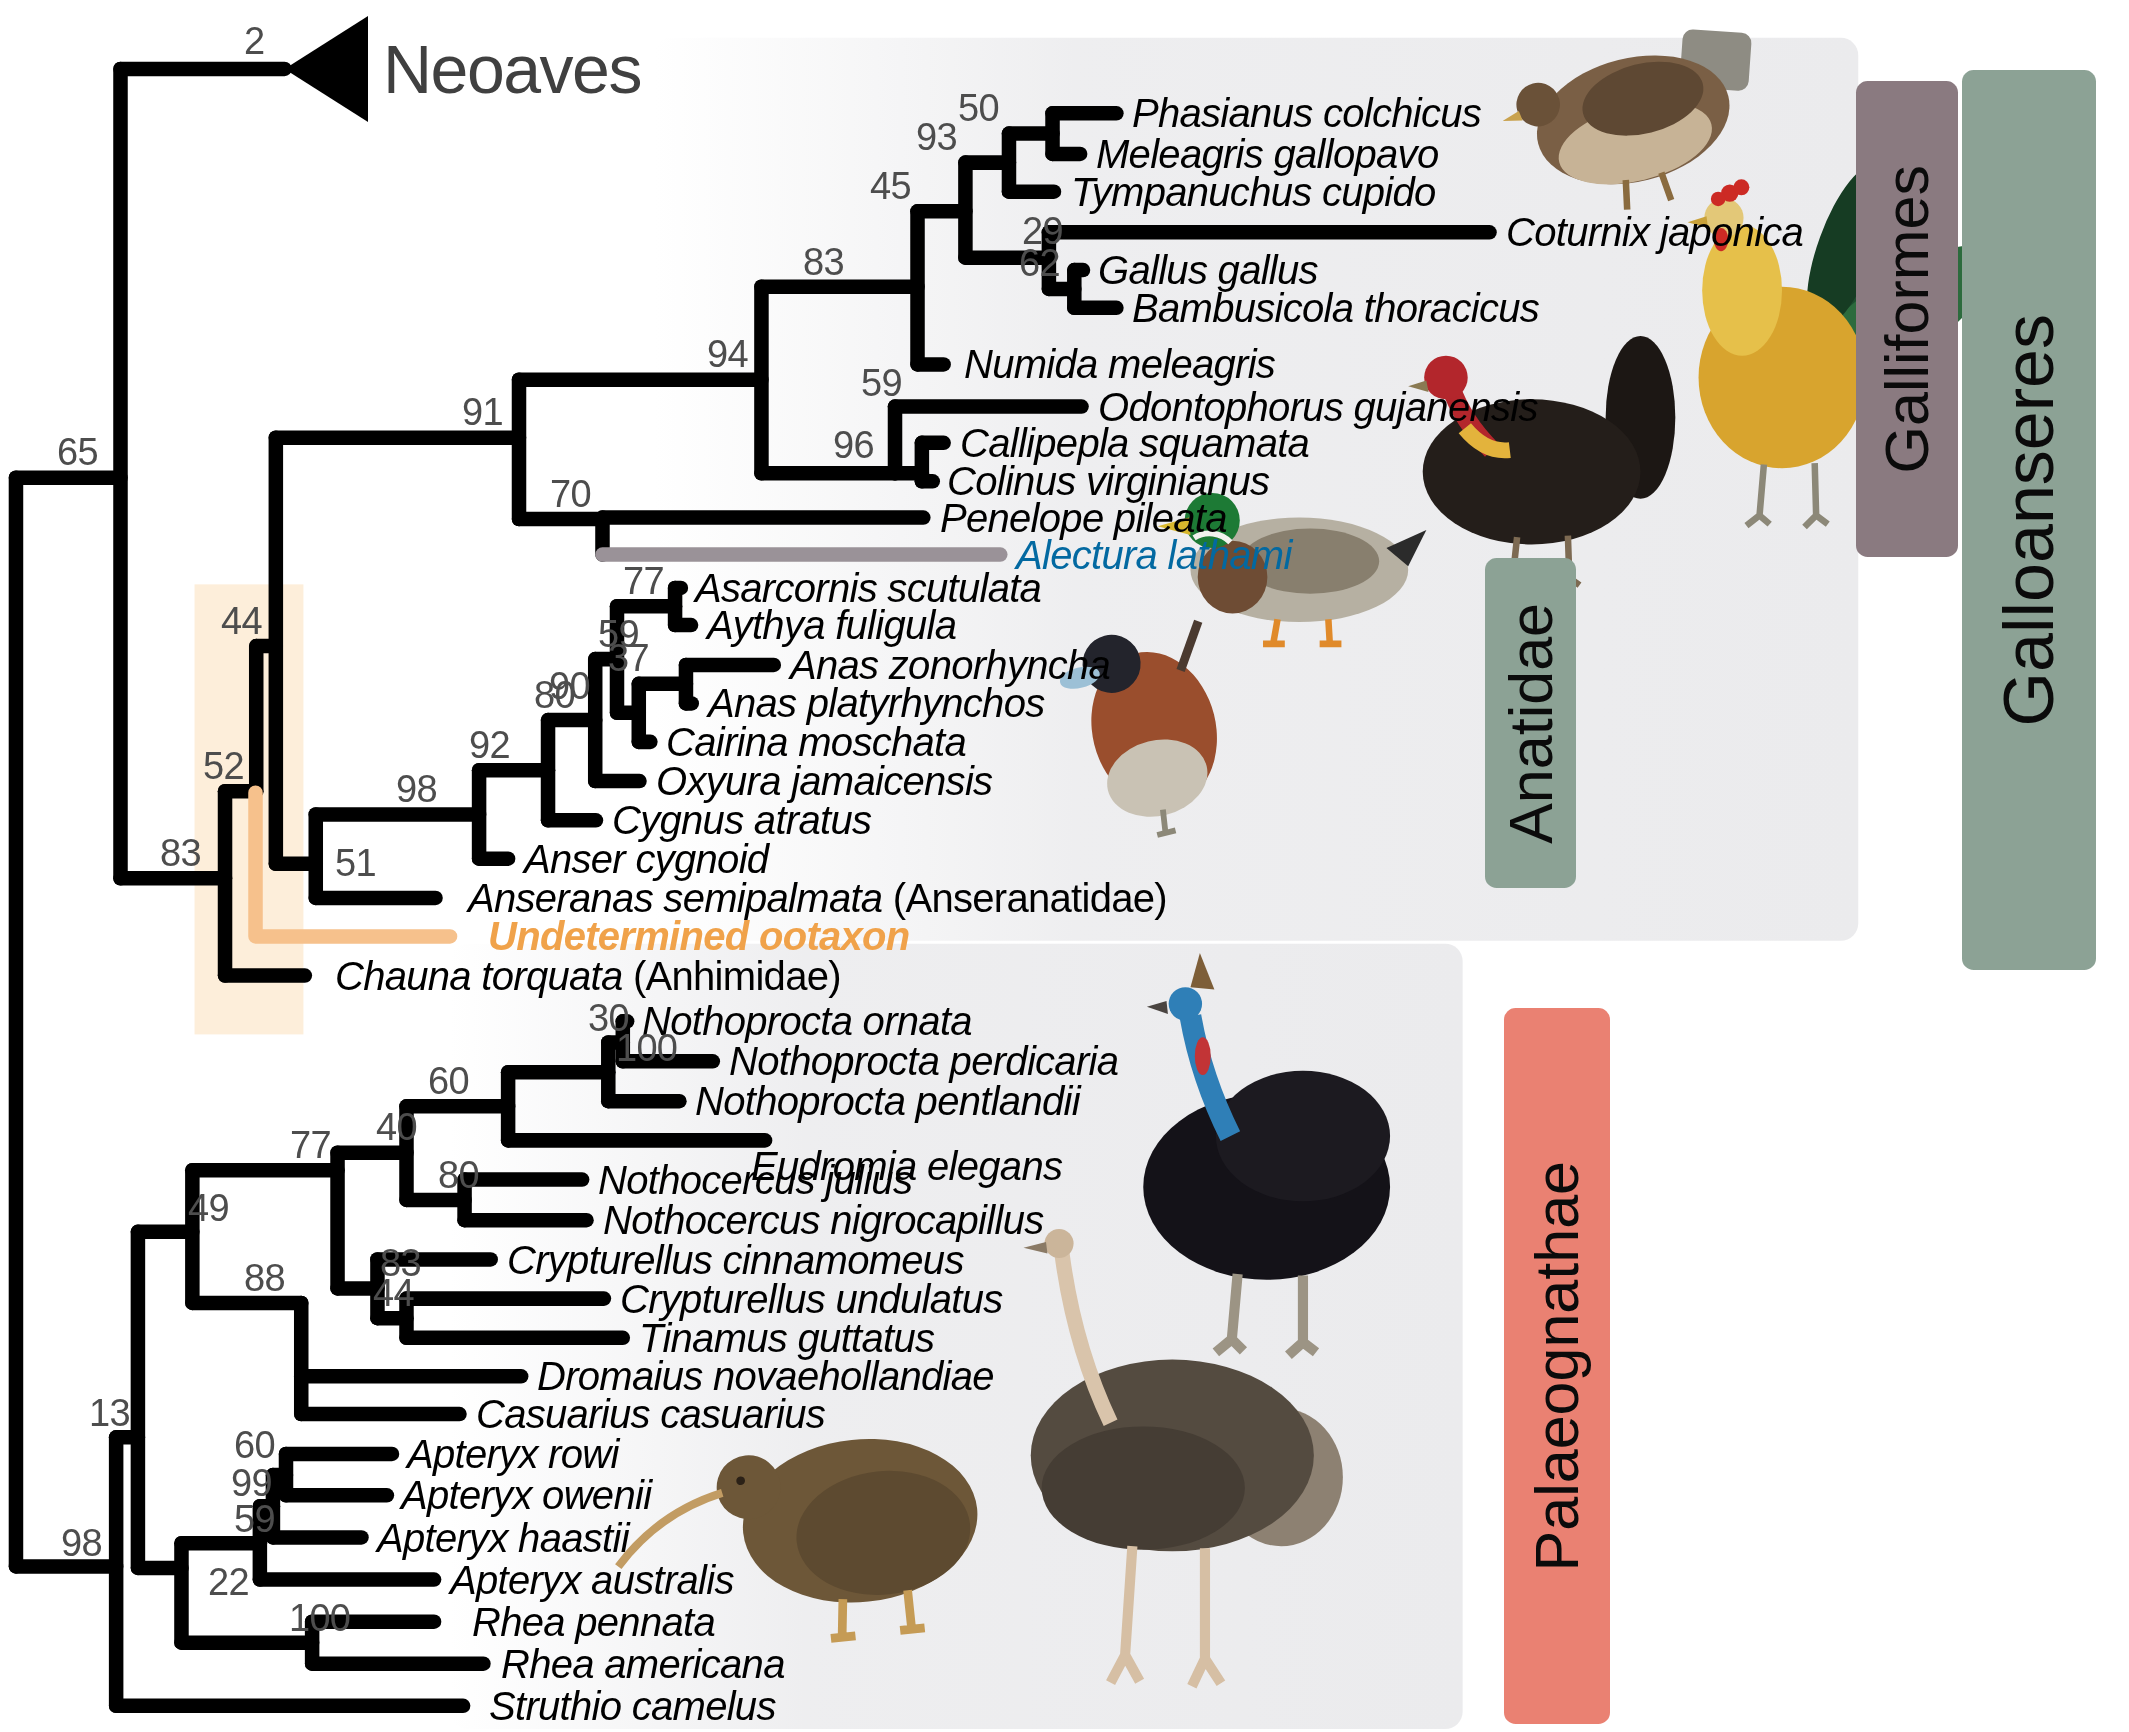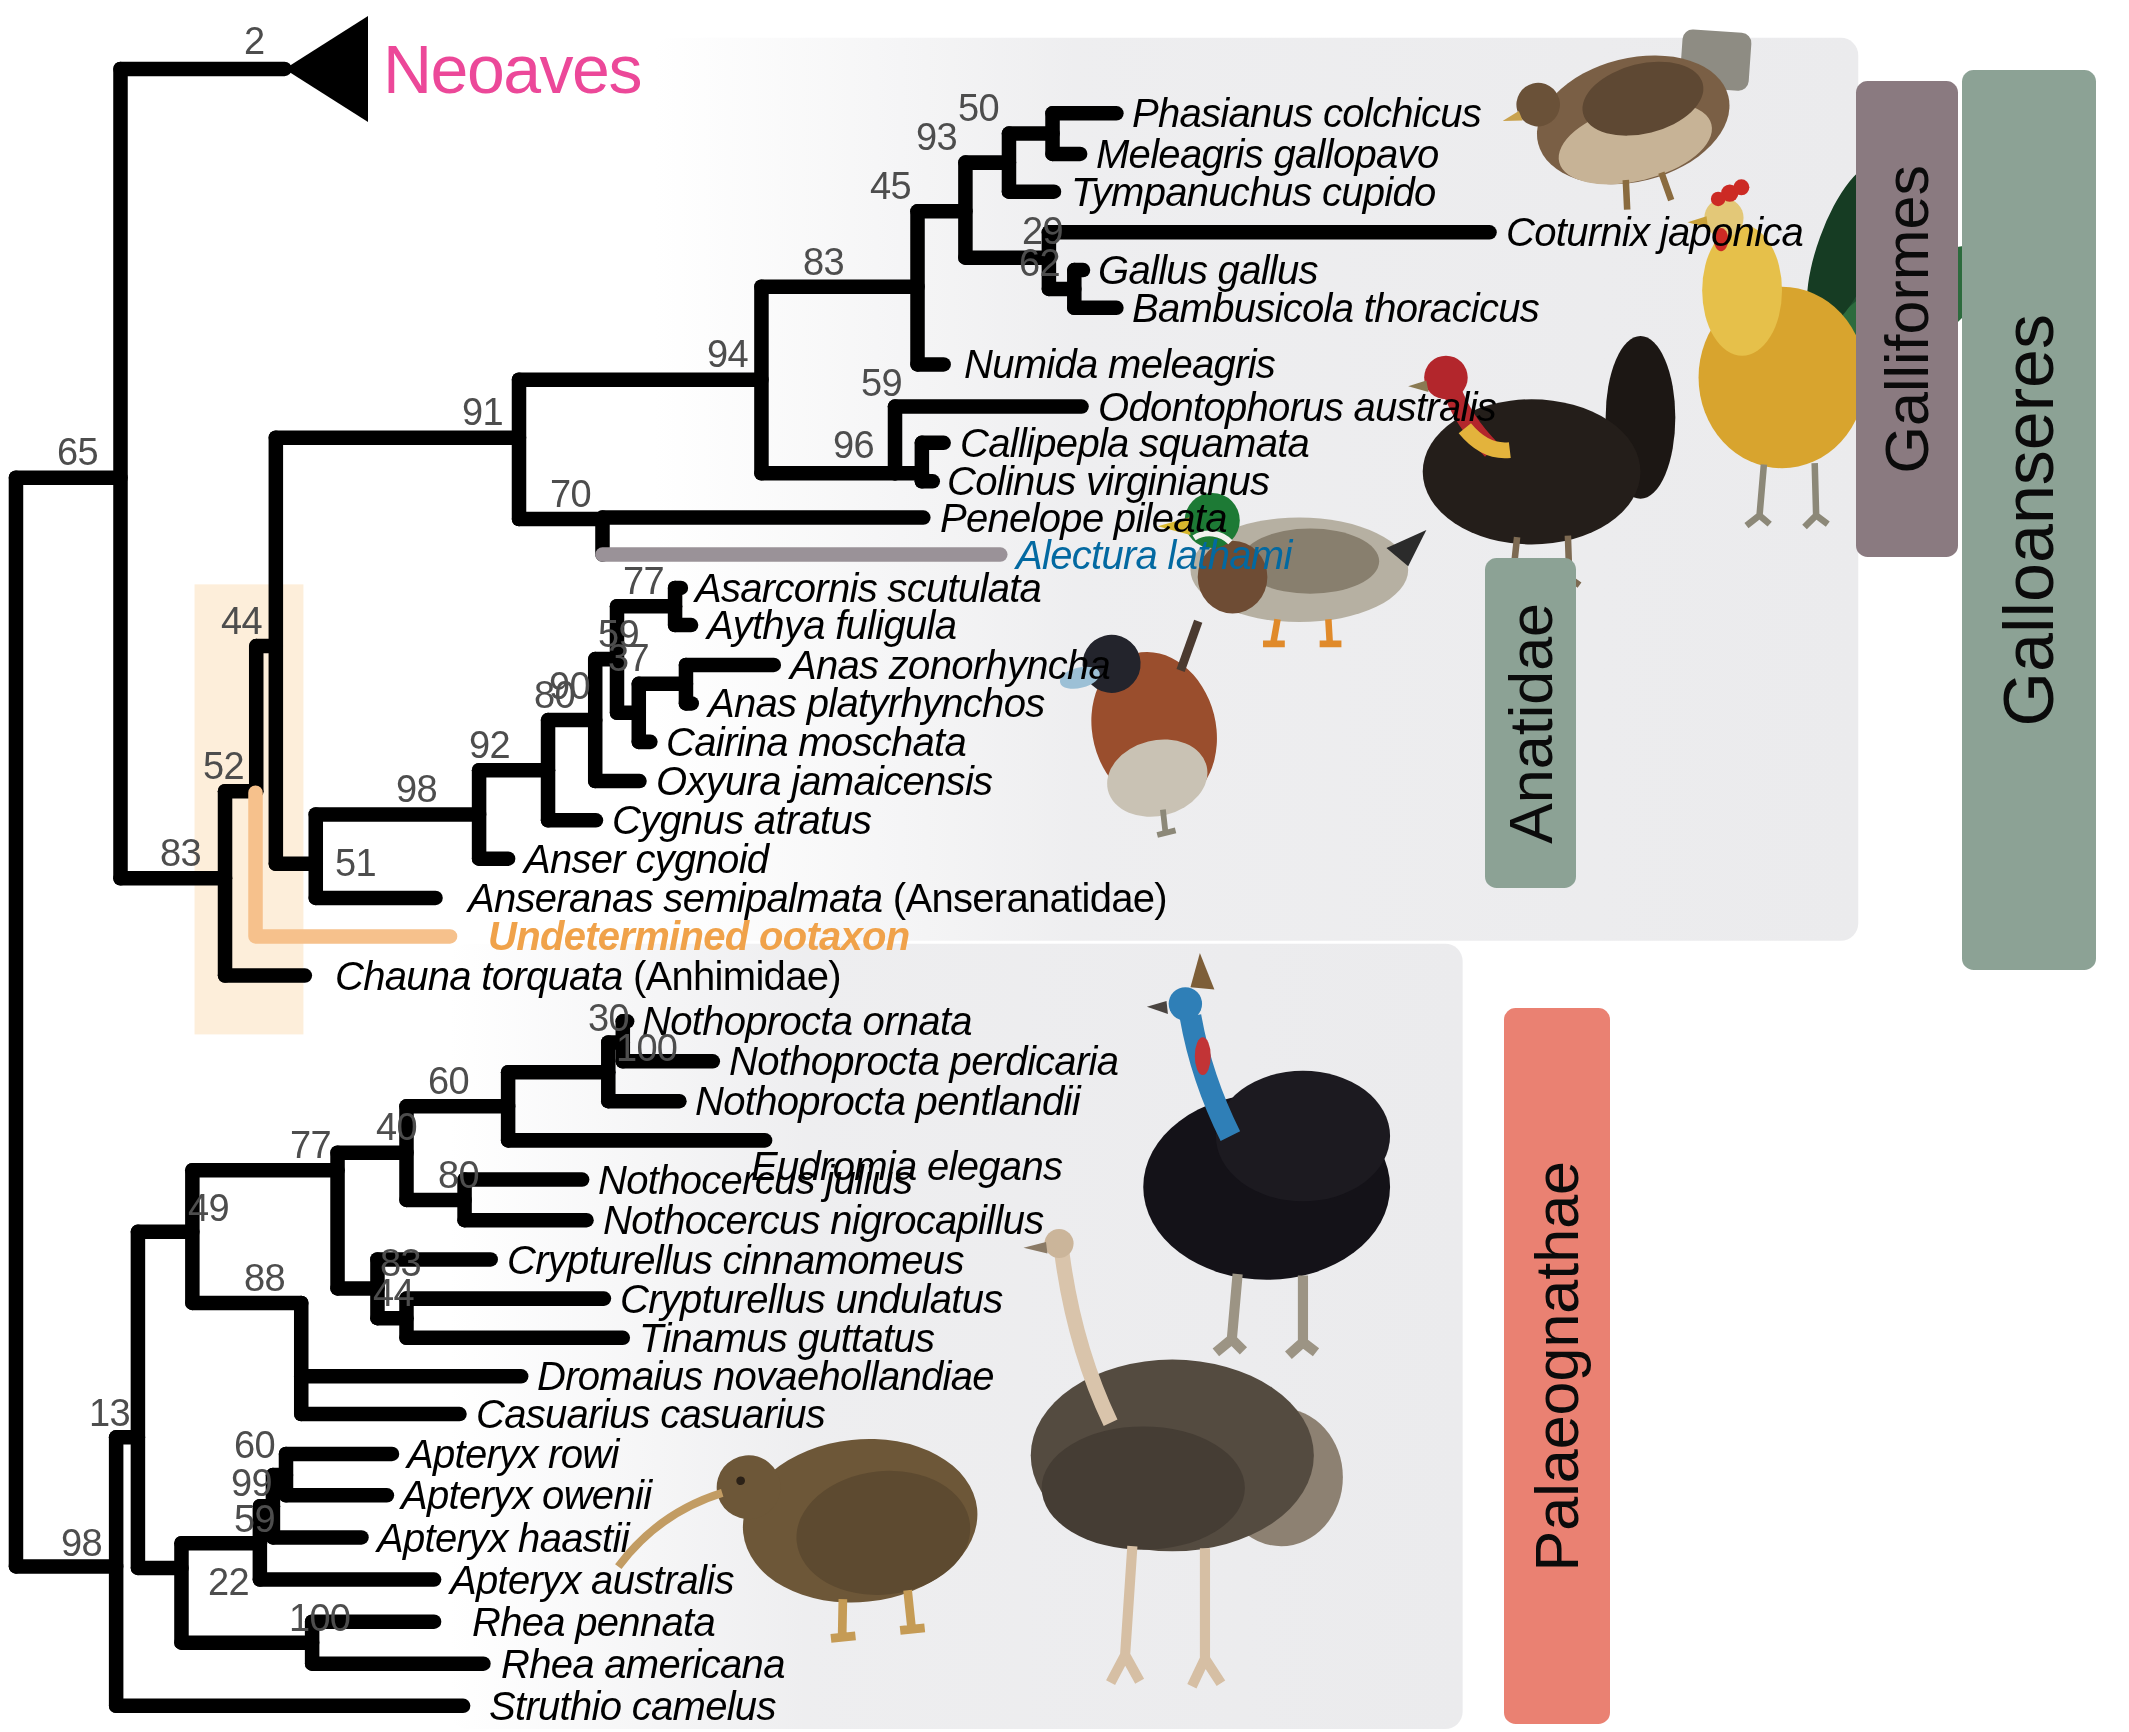--- a/index.html
+++ b/index.html
@@ -10,21 +10,21 @@
   .gray-br{stroke:#9a9298;}
   .orange-br{stroke:#f6c18c;stroke-linejoin:round;}
   .tip{position:absolute;transform:translateY(-50%);white-space:nowrap;
        font-style:italic;font-size:40px;color:#000;letter-spacing:-0.7px;}
   .tip .sfx{font-style:normal;}
   .tip.gray{color:#0369a1;}
   .tip.orange{color:#f0a24a;font-weight:bold;}
   .support{position:absolute;font-size:38px;color:#4d4d4d;white-space:nowrap;letter-spacing:-0.7px;}
   .bar{position:absolute;border-radius:11.6px;display:flex;align-items:center;justify-content:center;}
   .bar span{writing-mode:vertical-rl;transform:rotate(180deg);color:#0b0b0b;letter-spacing:0px;}
-  #neoaves-title{position:absolute;transform:translateY(-50%);font-size:68px;color:#ec4899;
+  #neoaves-title{position:absolute;transform:translateY(-50%);font-size:68px;color:#404040;
        white-space:nowrap;letter-spacing:-1.5px;}
 </style>
 </head>
 <body>
 
 <div id="stage">
 
 <svg width="2129" height="1732" viewBox="0 0 2933 2386">
   <defs>
     <linearGradient id="panelGrad" x1="0" y1="0" x2="1" y2="0">
@@ -261,21 +261,21 @@
 <div id="neoaves-title" style="left:383px;top:69px">Neoaves</div>
 
 <div id="tip-labels">
       <div class="tip" style="left: 1132px; top: 113px;"><span>Phasianus colchicus</span></div>
       <div class="tip" style="left: 1096px; top: 154px;"><span>Meleagris gallopavo</span></div>
       <div class="tip" style="left: 1071px; top: 192px;"><span>Tympanuchus cupido</span></div>
       <div class="tip" style="left: 1506px; top: 232px;"><span>Coturnix japonica</span></div>
       <div class="tip" style="left: 1098px; top: 270px;"><span>Gallus gallus</span></div>
       <div class="tip" style="left: 1132px; top: 308px;"><span>Bambusicola thoracicus</span></div>
       <div class="tip" style="left: 964px; top: 364px;"><span>Numida meleagris</span></div>
-      <div class="tip" style="left: 1098px; top: 407px;"><span>Odontophorus australis</span></div>
+      <div class="tip" style="left: 1098px; top: 407px;"><span>Odontophorus gujanensis</span></div>
       <div class="tip" style="left: 960px; top: 443px;"><span>Callipepla squamata</span></div>
       <div class="tip" style="left: 947px; top: 481px;"><span>Colinus virginianus</span></div>
       <div class="tip" style="left: 940px; top: 518px;"><span>Penelope pileata</span></div>
       <div class="tip gray" style="left: 1016px; top: 555px;"><span>Alectura lathami</span></div>
       <div class="tip" style="left: 695px; top: 588px;"><span>Asarcornis scutulata</span></div>
       <div class="tip" style="left: 707px; top: 625px;"><span>Aythya fuligula</span></div>
       <div class="tip" style="left: 790px; top: 665px;"><span>Anas zonorhyncha</span></div>
       <div class="tip" style="left: 708px; top: 703px;"><span>Anas platyrhynchos</span></div>
       <div class="tip" style="left: 666px; top: 742px;"><span>Cairina moschata</span></div>
       <div class="tip" style="left: 656px; top: 781px;"><span>Oxyura jamaicensis</span></div>

